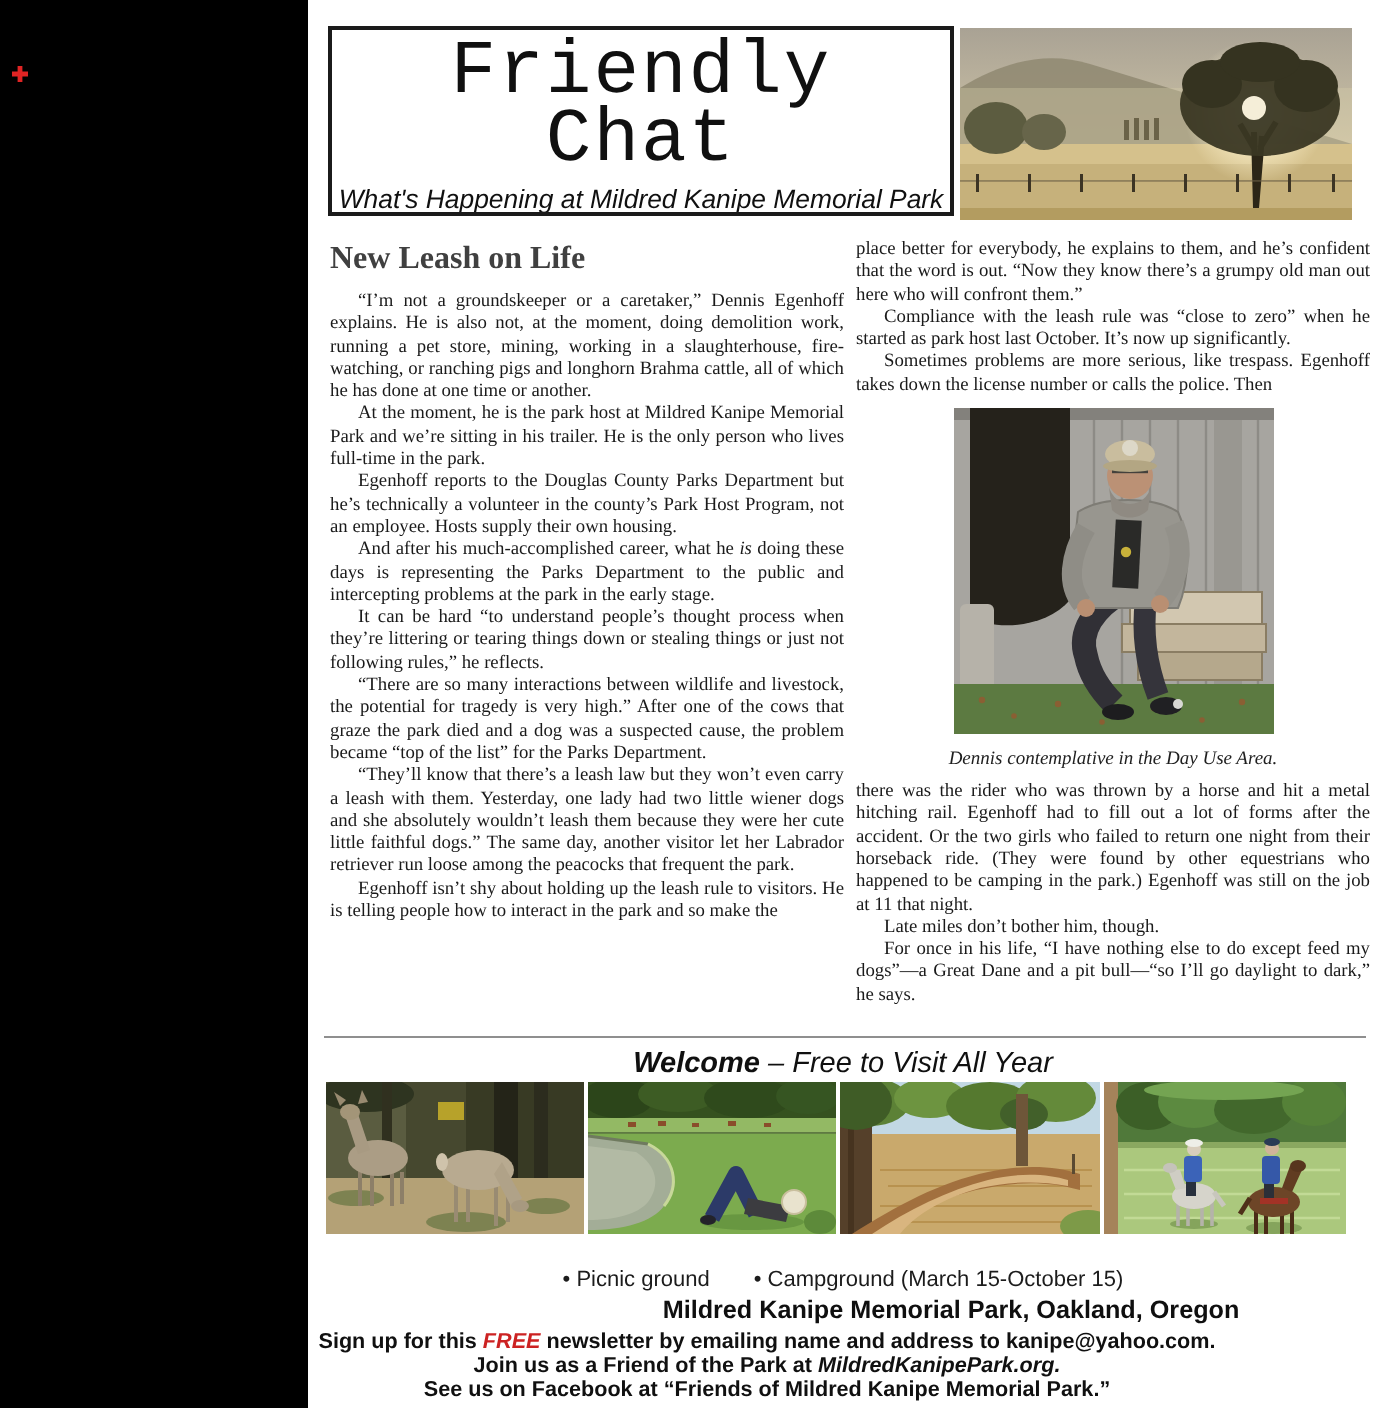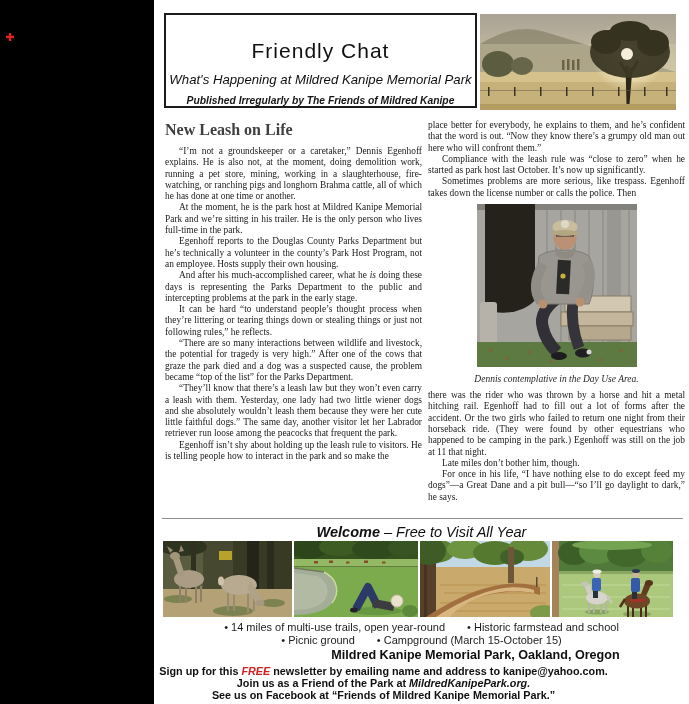--- a/index.html
+++ b/index.html
@@ -6,21 +6,21 @@
   body{
     width:689px;height:704px;position:relative;overflow:hidden;
     background:#000;font-family:"Liberation Sans",sans-serif;
   }
   .red-marker{position:absolute;left:6px;top:33px;width:8px;height:8px;background:#e02424;
     clip-path:polygon(35% 0,65% 0,65% 35%,100% 35%,100% 65%,65% 65%,65% 100%,35% 100%,35% 65%,0 65%,0 35%,35% 35%);}
   .page{position:absolute;left:154px;top:0;width:535px;height:704px;background:#fff;color:#161616;}
 
   
   .masthead-box{position:absolute;left:10px;top:13px;width:309px;height:91px;border:2px solid #1b1b1b;text-align:center;overflow:hidden;}
-  .masthead-title{font-family:Liberation Sans, sans-serif;font-size:21px;line-height:34px;margin-top:19px;letter-spacing:1px;color:#101010;}
+  .masthead-title{font-family:Liberation Mono, monospace;font-size:38px;line-height:34px;margin-top:5px;letter-spacing:1px;color:#101010;}
   .masthead-subtitle{font-style:italic;font-size:13.2px;line-height:15px;margin-top:4px;color:#101010;}
   .masthead-published{font-style:italic;font-size:10.3px;line-height:12px;margin-top:8px;font-weight:bold;}
   .masthead-date{font-style:italic;font-size:10.3px;line-height:12px;margin-top:1px;}
   .sunrise{position:absolute;left:326px;top:14px;width:196px;height:96px;}
 
   
   .article{position:absolute;left:11px;top:120px;width:520px;display:flex;gap:6px;}
   .col{width:257px;}
   .article-title{font-family:"Liberation Serif","DejaVu Serif",serif;font-weight:700;font-size:16px;line-height:20px;margin:0 0 6px 0;color:#404040;}
   p.body{font-family:"Liberation Serif","DejaVu Serif",serif;font-size:9.4px;line-height:11.3px;
@@ -311,21 +311,20 @@
       <ellipse cx="97" cy="42" rx="4" ry="3" fill="#57351d"></ellipse>
       <path d="M73,58 L68,66" stroke="#4f3019" stroke-width="2.5"></path>
       <rect x="80" y="50" width="5" height="10" fill="#2b2f38"></rect>
       <rect x="79" y="37" width="9" height="14" rx="2" fill="#3558a8"></rect>
       <circle cx="84" cy="33" r="3.5" fill="#d0b49a"></circle>
       <ellipse cx="84" cy="30" rx="4" ry="2" fill="#2a3a55"></ellipse>
       <rect x="78" y="58" width="14" height="3" fill="#a33226"></rect>
     </svg>
   </div>
 
-  <div class="amenity-line line1"><span>• 14 miles of multi-use trails, open year-round</span><span class="gap"></span><span>• Historic farmstead and school</span></div>
   <div class="amenity-line line2"><span>• Picnic ground</span><span class="gap"></span><span>• Campground (March 15-October 15)</span></div>
 
   <div class="park-line">Mildred Kanipe Memorial Park, Oakland, Oregon</div>
   <div class="foot signup"><span>Sign up for this </span><span class="free">FREE</span><span> newsletter by emailing name and address to kanipe@yahoo.com.</span></div>
   <div class="foot join"><span>Join us as a Friend of the Park at </span><span class="site">MildredKanipePark.org.</span></div>
   <div class="foot fb">See us on Facebook at “Friends of Mildred Kanipe Memorial Park.”</div>
 
 </div>
 
 </body></html>

